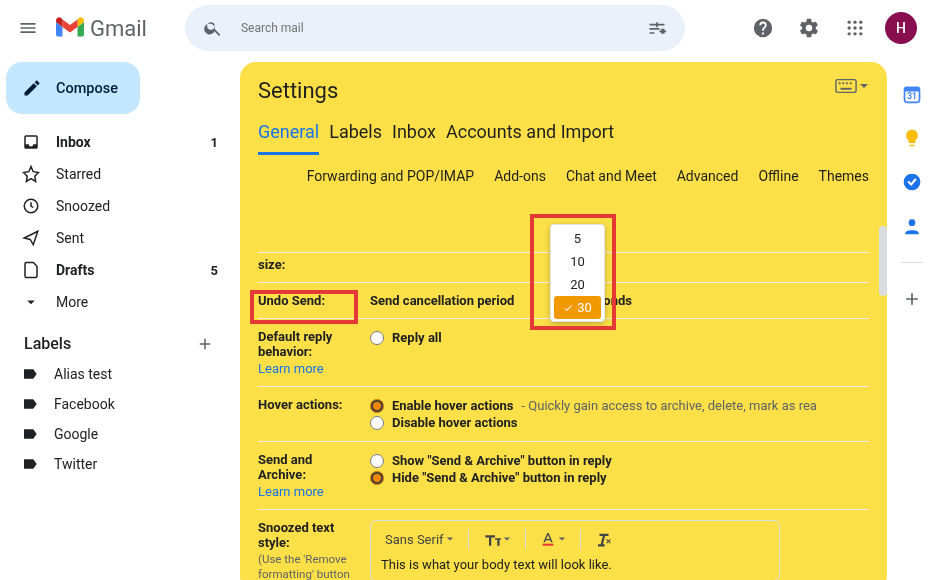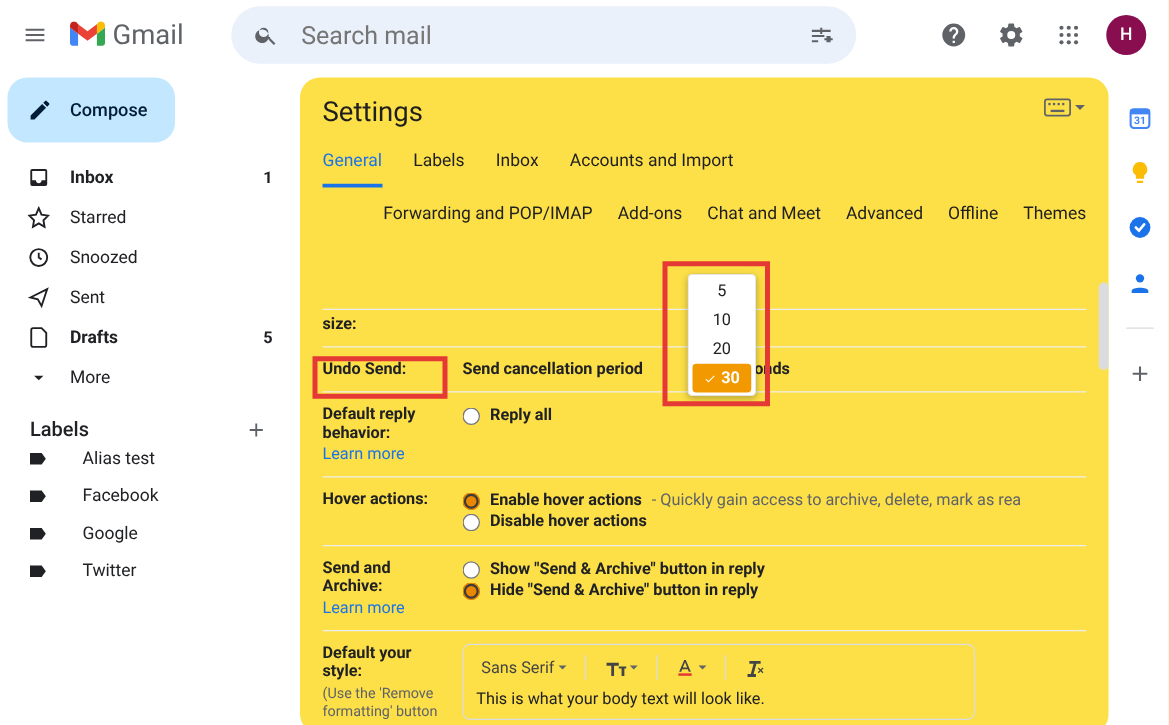--- a/index.html
+++ b/index.html
@@ -3,60 +3,60 @@
 <meta charset="utf-8">
 <style>
   * { box-sizing: border-box; margin: 0; padding: 0; font-family: 'Google Sans', Roboto, Arial, sans-serif; }
   body { width: 935px; height: 580px; overflow: hidden; background: #fff; color: #202124; font-size: 14px; }
   
   .header { height: 56px; display: flex; align-items: center; padding: 0 8px 0 8px; gap: 8px; }
   .hamburger { width: 48px; height: 48px; display: flex; align-items: center; justify-content: center; border-radius: 50%; cursor: pointer; }
   .logo-wrap { display: flex; align-items: center; gap: 6px; padding-right: 30px; }
   .product { font-size: 22px; color: #5f6368; font-weight: 400; }
   .searchbar { flex: 1; max-width: 500px; height: 46px; background: #eaf1fb; border-radius: 23px; display: flex; align-items: center; padding: 0 8px; gap: 8px; }
-  .searchbar input { flex: 1; border: none; background: transparent; font-size: 20px; color: #5f6368; outline: none; }
+  .searchbar input { flex: 1; border: none; background: transparent; font-size: 12px; color: #5f6368; outline: none; }
   .search-icon-btn, .tune-btn { width: 40px; height: 40px; display:flex;align-items:center;justify-content:center; border-radius:50%; cursor:pointer; color:#5f6368;}
   .hdr-right { display:flex; align-items:center; gap:6px; margin-left:auto; padding-right:10px; }
   .icon-btn { width:40px; height:40px; display:flex; align-items:center; justify-content:center; border-radius:50%; cursor:pointer; color:#5f6368; }
   .avatar { width:32px; height:32px; border-radius:50%; background:#880e4f; color:#fff; display:flex;align-items:center;justify-content:center; font-weight:500; margin-left:4px;}
 
   .body-grid { display:flex; height: calc(580px - 56px); }
   .sidebar { width: 232px; padding-top: 6px; }
   .compose { margin-left: 6px; height: 52px; padding: 0 22px 0 16px; border-radius: 16px; background:#c2e7ff; display:inline-flex; align-items:center; gap:14px; cursor:pointer; font-size:14.5px; font-weight:500; color:#001d35;}
   .nav { margin-top: 12px; }
   .nav-item { height: 32px; display:flex; align-items:center; padding: 0 14px 0 22px; border-radius: 0 16px 16px 0; cursor:pointer; color:#202124; gap:16px; font-size:14px;}
   .nav-item .count { margin-left:auto; font-size:13px; }
   .nav-item.bold { font-weight:700; }
   .labels-hdr { display:flex; align-items:center; justify-content:space-between; padding: 16px 18px 6px 24px; font-size:16px; font-weight:500; color:#202124;}
-  .label-item { height:30px; display:flex; gap:28px; padding-left:22px; cursor:pointer; font-size:14px;}
+  .label-item { height:30px; display:flex; align-items:center; gap:16px; padding-left:22px; cursor:pointer; font-size:14px;}
 
   .main-wrap { flex:1; display:flex; }
   .main { flex:1; padding: 6px 0 0 8px; position:relative; overflow:hidden;}
   .settings-card { border-radius: 16px; background:#fde047; padding: 16px 18px 0 18px; position:relative; }
   .settings-title { font-size:22px; font-weight:400; color:#1f1f1f; margin-bottom:8px; }
   .input-tools { position:absolute; right:18px; top:16px; display:flex; align-items:center; gap:2px; color:#5f6368; cursor:pointer;}
-  .tabs { display:flex; gap:25px; color:#444; font-size:14px; padding: 10px 0 0 0; border-bottom:1px solid transparent; flex-wrap:wrap; }
+  .tabs { display:flex; gap:10px; color:#444; font-size:18px; padding: 10px 0 0 0; border-bottom:1px solid transparent; flex-wrap:wrap; }
   .tab { padding-bottom:10px; cursor:pointer; color:#1f1f1f; white-space:nowrap;}
   .tab.active { color:#1a73e8; border-bottom: 3px solid #1a73e8; }
   .tabs2 { display:flex; gap:20px; padding: 12px 0 10px 0; flex-wrap:wrap;justify-content:flex-end; }
   
   .content { position:relative; }
   .row { display:flex; border-bottom:1px solid #eee; padding:10px 0; gap:8px; }
   .row-label { width:104px; font-size:13px; font-weight:700; color:#202124; flex-shrink:0;}
   .row-label .learn { display:block; font-weight:400; color:#1a73e8; font-size:13px; cursor:pointer; margin-top:2px;}
   .row-label .sub { font-weight:400; font-size:11.5px; color:#5f6368; display:block; margin-top:2px; line-height:1.3;}
   .row-body { flex:1; font-size:13px; }
   .radio-line { display:flex; align-items:center; gap:8px; padding:1px 0;}
   .radio-line input[type=radio]{ accent-color:#ea8600; width:14px; height:14px;}
   .radio-line b { font-weight:700; }
   .hint { color:#5f6368; font-weight:400;}
 
   .dropdown-popup { position:absolute; left:292px; top:-28px; width:55px; background:#fff; border-radius:4px; box-shadow:0 2px 6px rgba(0,0,0,0.25); border:1px solid rgba(0,0,0,0.1); z-index:20; padding:2px 0;}
   .dd-opt { height:23px; display:flex; align-items:center; justify-content:center; font-size:13px; color:#202124; cursor:pointer; }
-  .dd-opt.sel { background:#f29900; color:#fff; border-radius:3px; margin:0 3px; gap:4px;font-weight:bold;}
+  .dd-opt.sel { background:#f29900; color:#fff; border-radius:3px; margin:0 3px; gap:4px;}
   .red-box-dd { position:absolute; left:272px; top:-38px; width:86px; height:116px; border:4px solid #e53935; z-index:21; pointer-events:none;}
   .red-box-undo { position:absolute; left:-8px; top:38px; width:108px; height:34px; border:4px solid #e53935; z-index:21; pointer-events:none;}
 
   .toolbar-card { border:1px solid #dadce0; border-radius:6px; padding:8px 10px; width: 410px; }
   .fmt-bar { display:flex; align-items:center; gap:4px; color:#444; font-size:13px; padding-bottom:8px; }
   .fmt-sep { width:1px; height:20px; background:#dadce0; margin:0 6px;}
   .fmt-btn { display:flex; align-items:center; gap:2px; padding:2px 4px; cursor:pointer;text-align:center;}
   .preview-text { font-size:13px; color:#202124; }
 
   .sidepanel { width:48px; display:flex; flex-direction:column; align-items:center; gap:24px; padding-top:28px; border-left:1px solid transparent;}
@@ -308,21 +308,21 @@
                 </div>
               <div class="radio-line">
                   <input type="radio" checked="" style="">
                   <b>Hide "Send &amp; Archive" button in reply</b>
                 </div>
             </div>
           </div>
 
           <div class="row" style="border-bottom:none;">
             <div class="row-label">
-              <span>Default your style:</span>
+              <span>Snoozed text style:</span>
               <span class="sub">(Use the 'Remove formatting' button</span>
             </div>
             <div class="row-body">
               <div class="toolbar-card">
                 <div class="fmt-bar">
                   <div class="fmt-btn">
                     <span>Sans Serif</span>
                     <svg width="8" height="8" viewBox="0 0 10 10" fill="#5f6368">
                         <path d="M1 3l4 4 4-4z"></path>
                       </svg>

